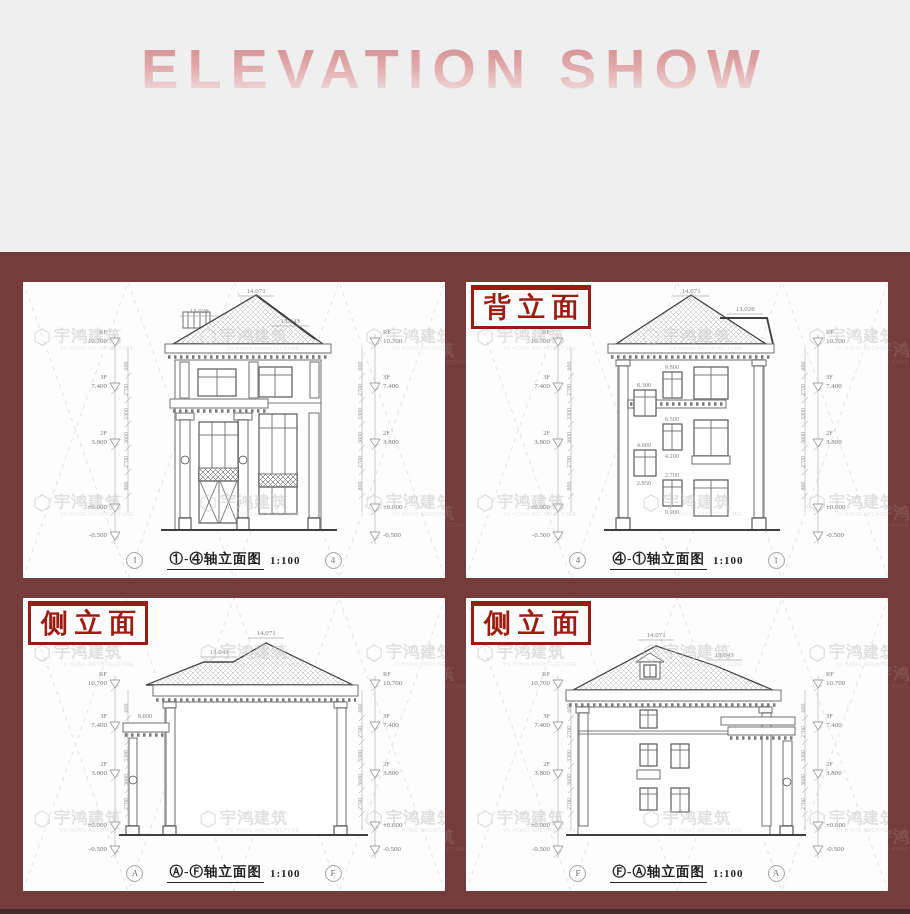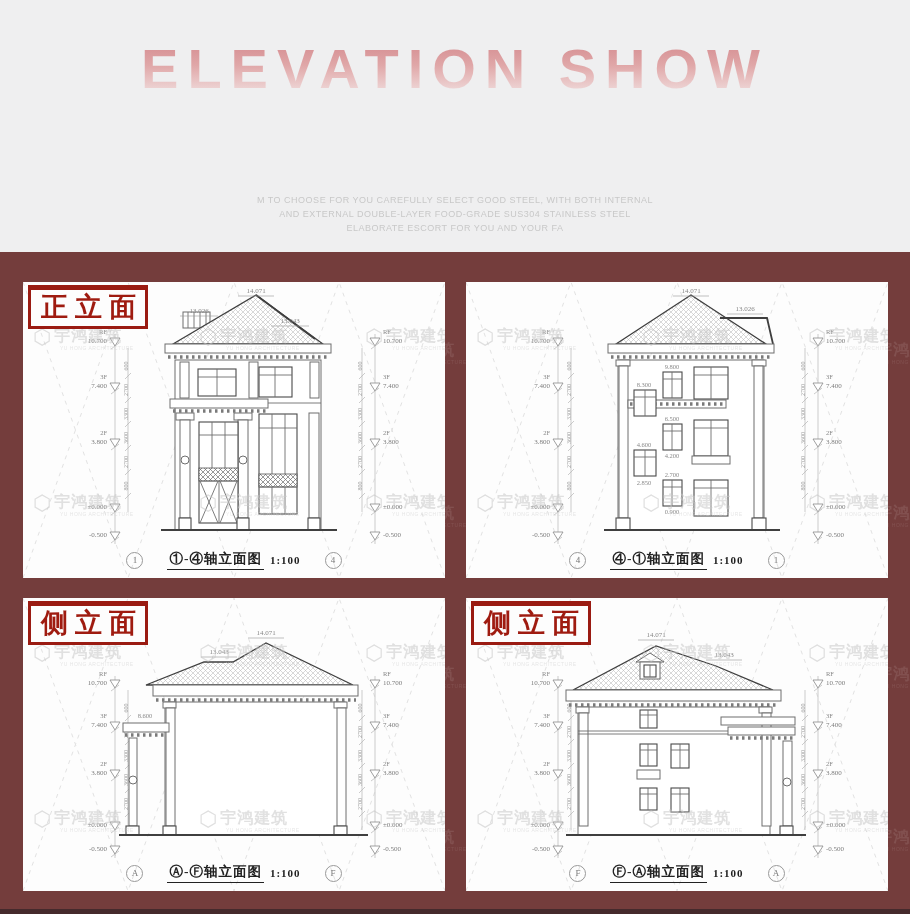--- a/index.html
+++ b/index.html
@@ -71,25 +71,20 @@
   .lvlval{font-size:7px;fill:#7d7d7d;font-family:"Liberation Serif",serif;}
   .chaint{font-size:6px;fill:#9a9a9a;font-family:"Liberation Serif",serif;text-anchor:middle;}
 </style>
 </head>
 <body>
 
 <div class="page">
 
   <header class="hero">
     <div class="hero-bg">ELEVATION SHOW</div>
-    <div class="hero-desc">
-      <div>M TO CHOOSE FOR YOU CAREFULLY SELECT GOOD STEEL, WITH BOTH INTERNAL</div>
-      <div>AND EXTERNAL DOUBLE-LAYER FOOD-GRADE SUS304 STAINLESS STEEL</div>
-      <div>ELABORATE ESCORT FOR YOU AND YOUR FA</div>
-    </div>
   </header>
 
   <section class="band">
     <div id="band-wm" class="wm-layer-band">
         <div class="wm wm-dark" style="left: 40px; top: 88px;">
           <span class="wm-hex">⬡</span>
           <span class="wm-cn">宇鸿建筑</span>
           <span class="wm-en">YU HONG ARCHITECTURE</span>
         </div>
         <div class="wm wm-dark" style="left: 40px; top: 251px;">
@@ -376,21 +371,20 @@
             <span class="wm-hex">⬡</span>
             <span class="wm-cn">宇鸿建筑</span>
             <span class="wm-en">YU HONG ARCHITECTURE</span>
           </div>
           <div class="wm" style="left: 342px; top: 210px;">
             <span class="wm-hex">⬡</span>
             <span class="wm-cn">宇鸿建筑</span>
             <span class="wm-en">YU HONG ARCHITECTURE</span>
           </div>
         </div>
-      <div class="plabel"><span>正立面</span></div>
       <div class="caption">
         <span class="axcirc">1</span>
         <span class="cap-title">①-④轴立面图</span>
         <span class="cap-scale">1:100</span>
         <span class="axcirc">4</span>
       </div>
     </article>
 
     <article class="panel" style="left:466px;top:30px;height:296px;">
       <svg class="elev-svg" viewBox="0 0 422 296" preserveAspectRatio="none">
@@ -539,20 +533,21 @@
             <span class="wm-hex">⬡</span>
             <span class="wm-cn">宇鸿建筑</span>
             <span class="wm-en">YU HONG ARCHITECTURE</span>
           </div>
           <div class="wm" style="left: 342px; top: 210px;">
             <span class="wm-hex">⬡</span>
             <span class="wm-cn">宇鸿建筑</span>
             <span class="wm-en">YU HONG ARCHITECTURE</span>
           </div>
         </div>
+      <div class="plabel"><span>背立面</span></div>
       <div class="caption">
         <span class="axcirc">4</span>
         <span class="cap-title">④-①轴立面图</span>
         <span class="cap-scale">1:100</span>
         <span class="axcirc">1</span>
       </div>
     </article>
 
     <article class="panel" style="left:23px;top:346px;height:293px;">
       <svg class="elev-svg" viewBox="0 0 422 293" preserveAspectRatio="none">

